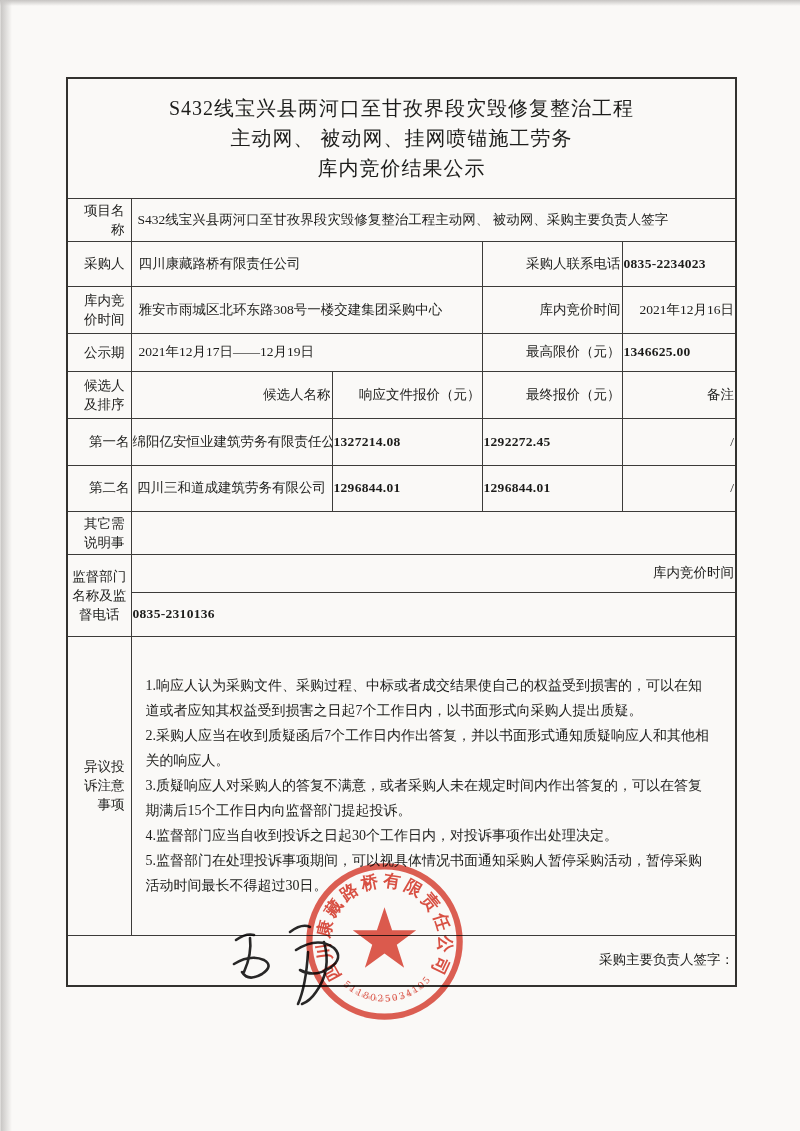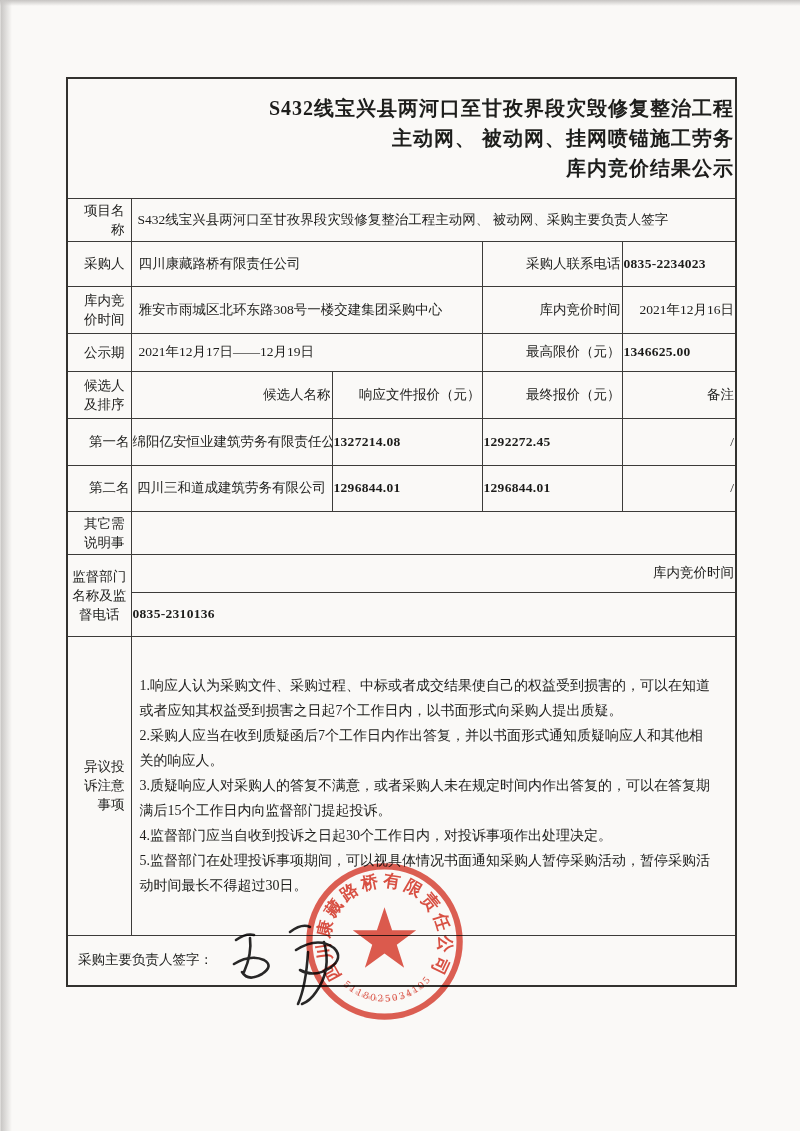--- a/index.html
+++ b/index.html
@@ -35,32 +35,32 @@
   tr.h-r6{height:47px}
   tr.h-r7{height:46px}
   tr.h-r8{height:41px}
   tr.h-r9{height:38px}
   tr.h-r10{height:43px}
   tr.h-r11{height:299px}
   tr.h-r12{height:51px}
 
   .title-cell{text-align:center;}
   .title-cell div{
-    font-size:20px;font-weight:700;line-height:30px;letter-spacing:1px;text-align:right;
+    font-size:20px;font-weight:400;line-height:30px;letter-spacing:1px;
   }
   .lbl{padding:2px 6px 2px 5px;line-height:19px;text-align:right;}
   .lbl-ctr{text-align:center;line-height:19px;padding:12px 4px;}
   .val{padding-left:7px;text-align:left;}
   .ctr{text-align:right;}
   .proj-val{padding-left:6px;font-size:14.5px;text-align:left;}
   .cand-name{font-size:12.5px;white-space:nowrap;text-align:center;}
   .num{font-size:13.5px;text-align:left;letter-spacing:.3px;font-weight:bold;}
-  .objection-cell{padding:0 24px 0 8px;}
+  .objection-cell{padding:0 24px 0 14px;}
   .objection-cell .obj-line{font-size:14px;line-height:25px;text-align:left;}
-  .sig-cell{padding-left:10px;font-size:15.5px;text-align:left;}
+  .sig-cell{padding-left:10px;font-size:15.5px;text-align:right;}
 
   .stamp{
     position:absolute;left:301px;top:858px;width:167px;height:167px;
     opacity:.88;mix-blend-mode:multiply;pointer-events:none;z-index:5;
   }
   .signature{
     position:absolute;left:212px;top:912px;width:150px;height:105px;
     mix-blend-mode:multiply;pointer-events:none;z-index:6;
   }
 </style>

